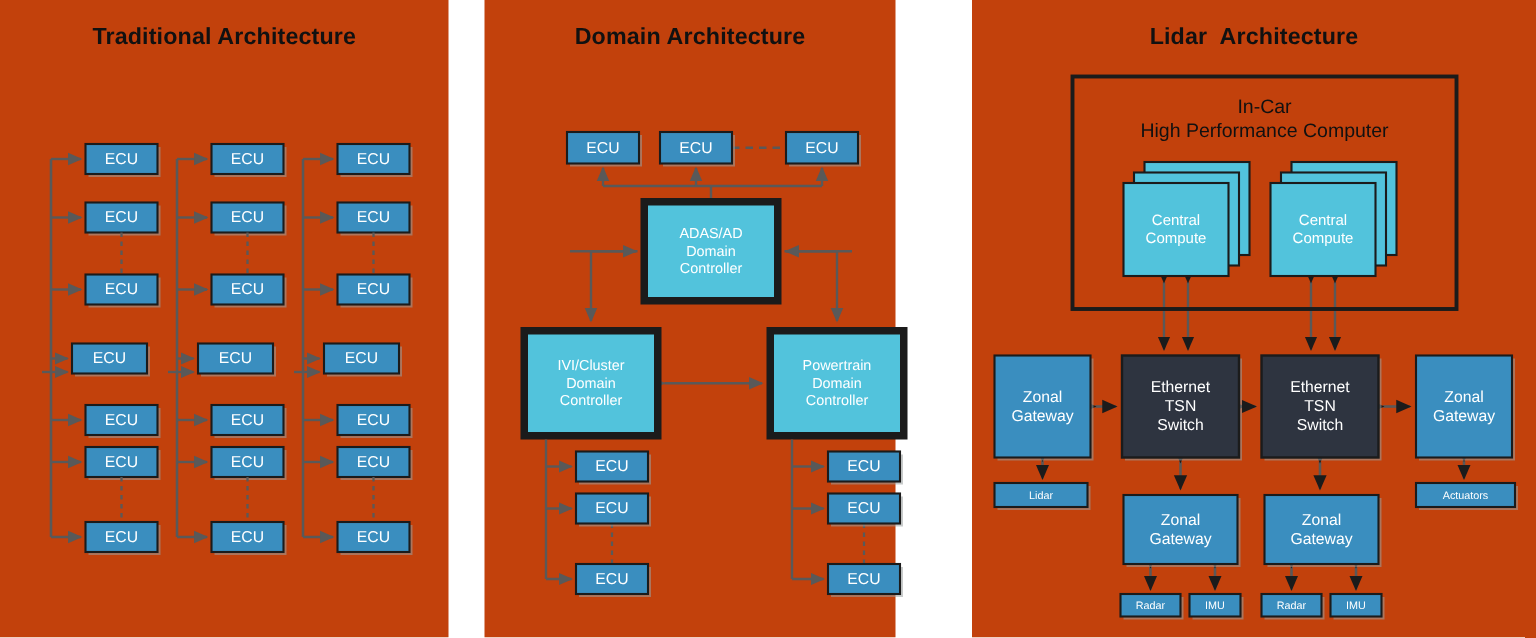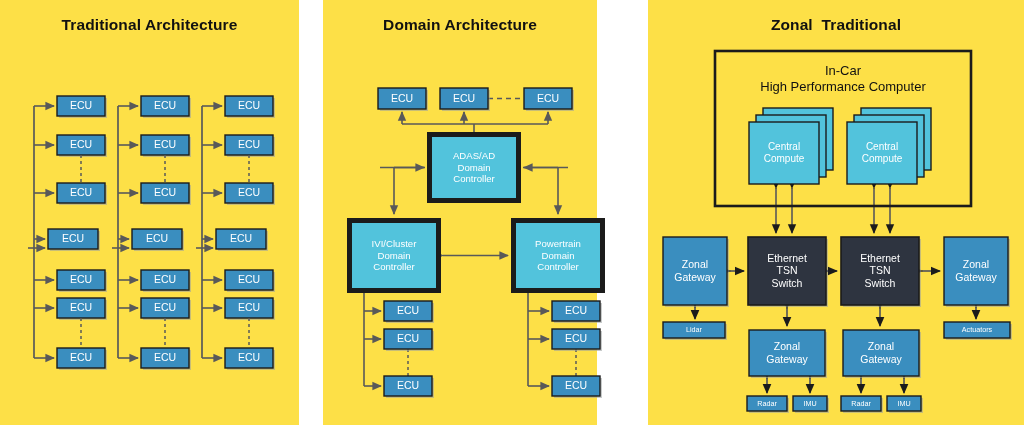--- a/index.html
+++ b/index.html
@@ -1,38 +1,38 @@
 <!DOCTYPE html>
 <html><head>
 <meta charset="utf-8">
 <style>
   html,body{margin:0;padding:0;background:#ffffff;}
   body{width:1024px;height:425px;font-family:"Liberation Sans",sans-serif;overflow:hidden;}
   #stage{position:relative;width:1024px;height:425px;background:#ffffff;}
-  .panel{position:absolute;top:0;height:425px;background:#fde047;}
+  .panel{position:absolute;top:0;height:425px;background:#c2410c;}
   .panel-title{position:absolute;left:0;right:0;top:16px;text-align:center;
     font-weight:bold;font-size:15.5px;color:#111;letter-spacing:.1px;white-space:pre;}
   svg{position:absolute;left:0;top:0;overflow:visible;}
   .nodelbl{font-family:"Liberation Sans",sans-serif;fill:#ffffff;text-anchor:middle;
     dominant-baseline:middle;}
   .hpclbl{font-family:"Liberation Sans",sans-serif;fill:#111;text-anchor:middle;
     dominant-baseline:middle;font-size:13px;}
 </style>
 </head>
 <body>
 
 <div id="stage">
     <div class="panel" style="left: 0px; width: 299px;">
       <div class="panel-title">Traditional Architecture</div>
     </div>
     <div class="panel" style="left: 323px; width: 274px;">
       <div class="panel-title">Domain Architecture</div>
     </div>
     <div class="panel" style="left: 648px; width: 376px;">
-      <div class="panel-title">Zonal  Traditional</div>
+      <div class="panel-title">Lidar  Architecture</div>
     </div>
     <svg width="1024" height="425">
       <defs>
         <marker id="ah" markerWidth="7" markerHeight="7" refX="5.4" refY="3" orient="auto" markerUnits="strokeWidth">
           <path d="M0,0.4 L6,3 L0,5.6 z" fill="#595959"></path>
         </marker>
         <marker id="ahd" markerWidth="7" markerHeight="7" refX="5.4" refY="3" orient="auto" markerUnits="strokeWidth">
           <path d="M0,0.4 L6,3 L0,5.6 z" fill="#1b1b1b"></path>
         </marker>
       </defs>

